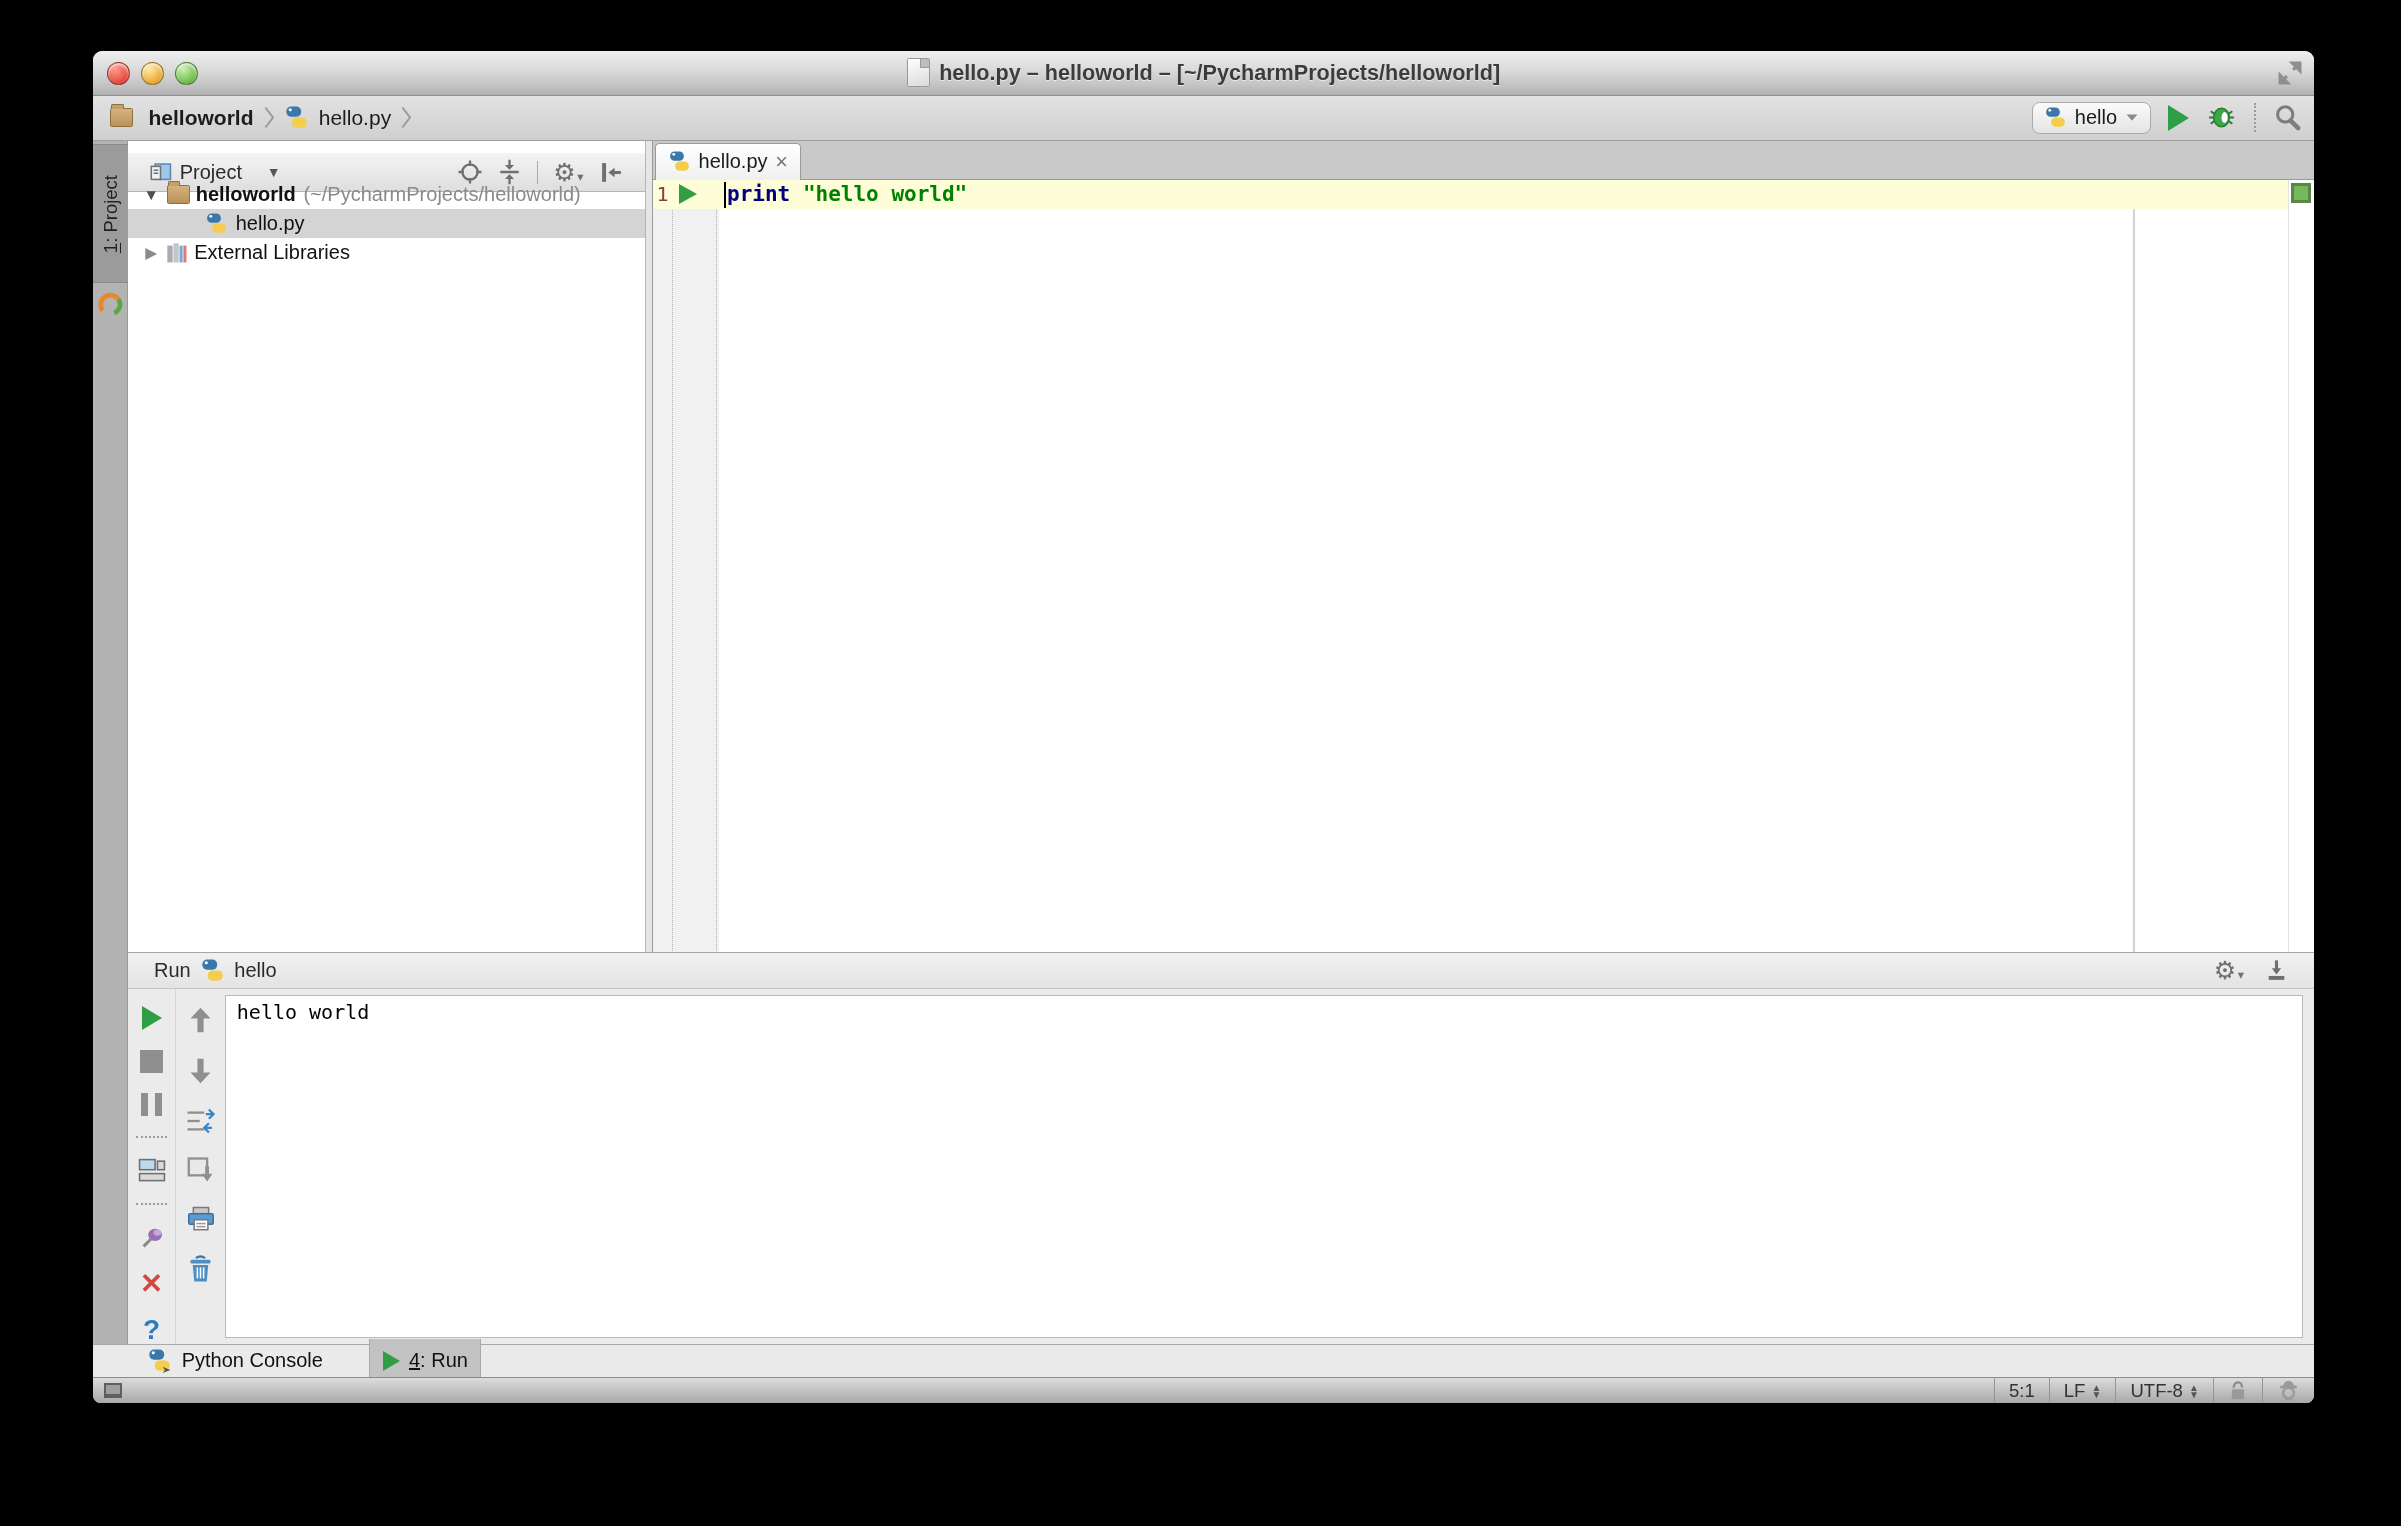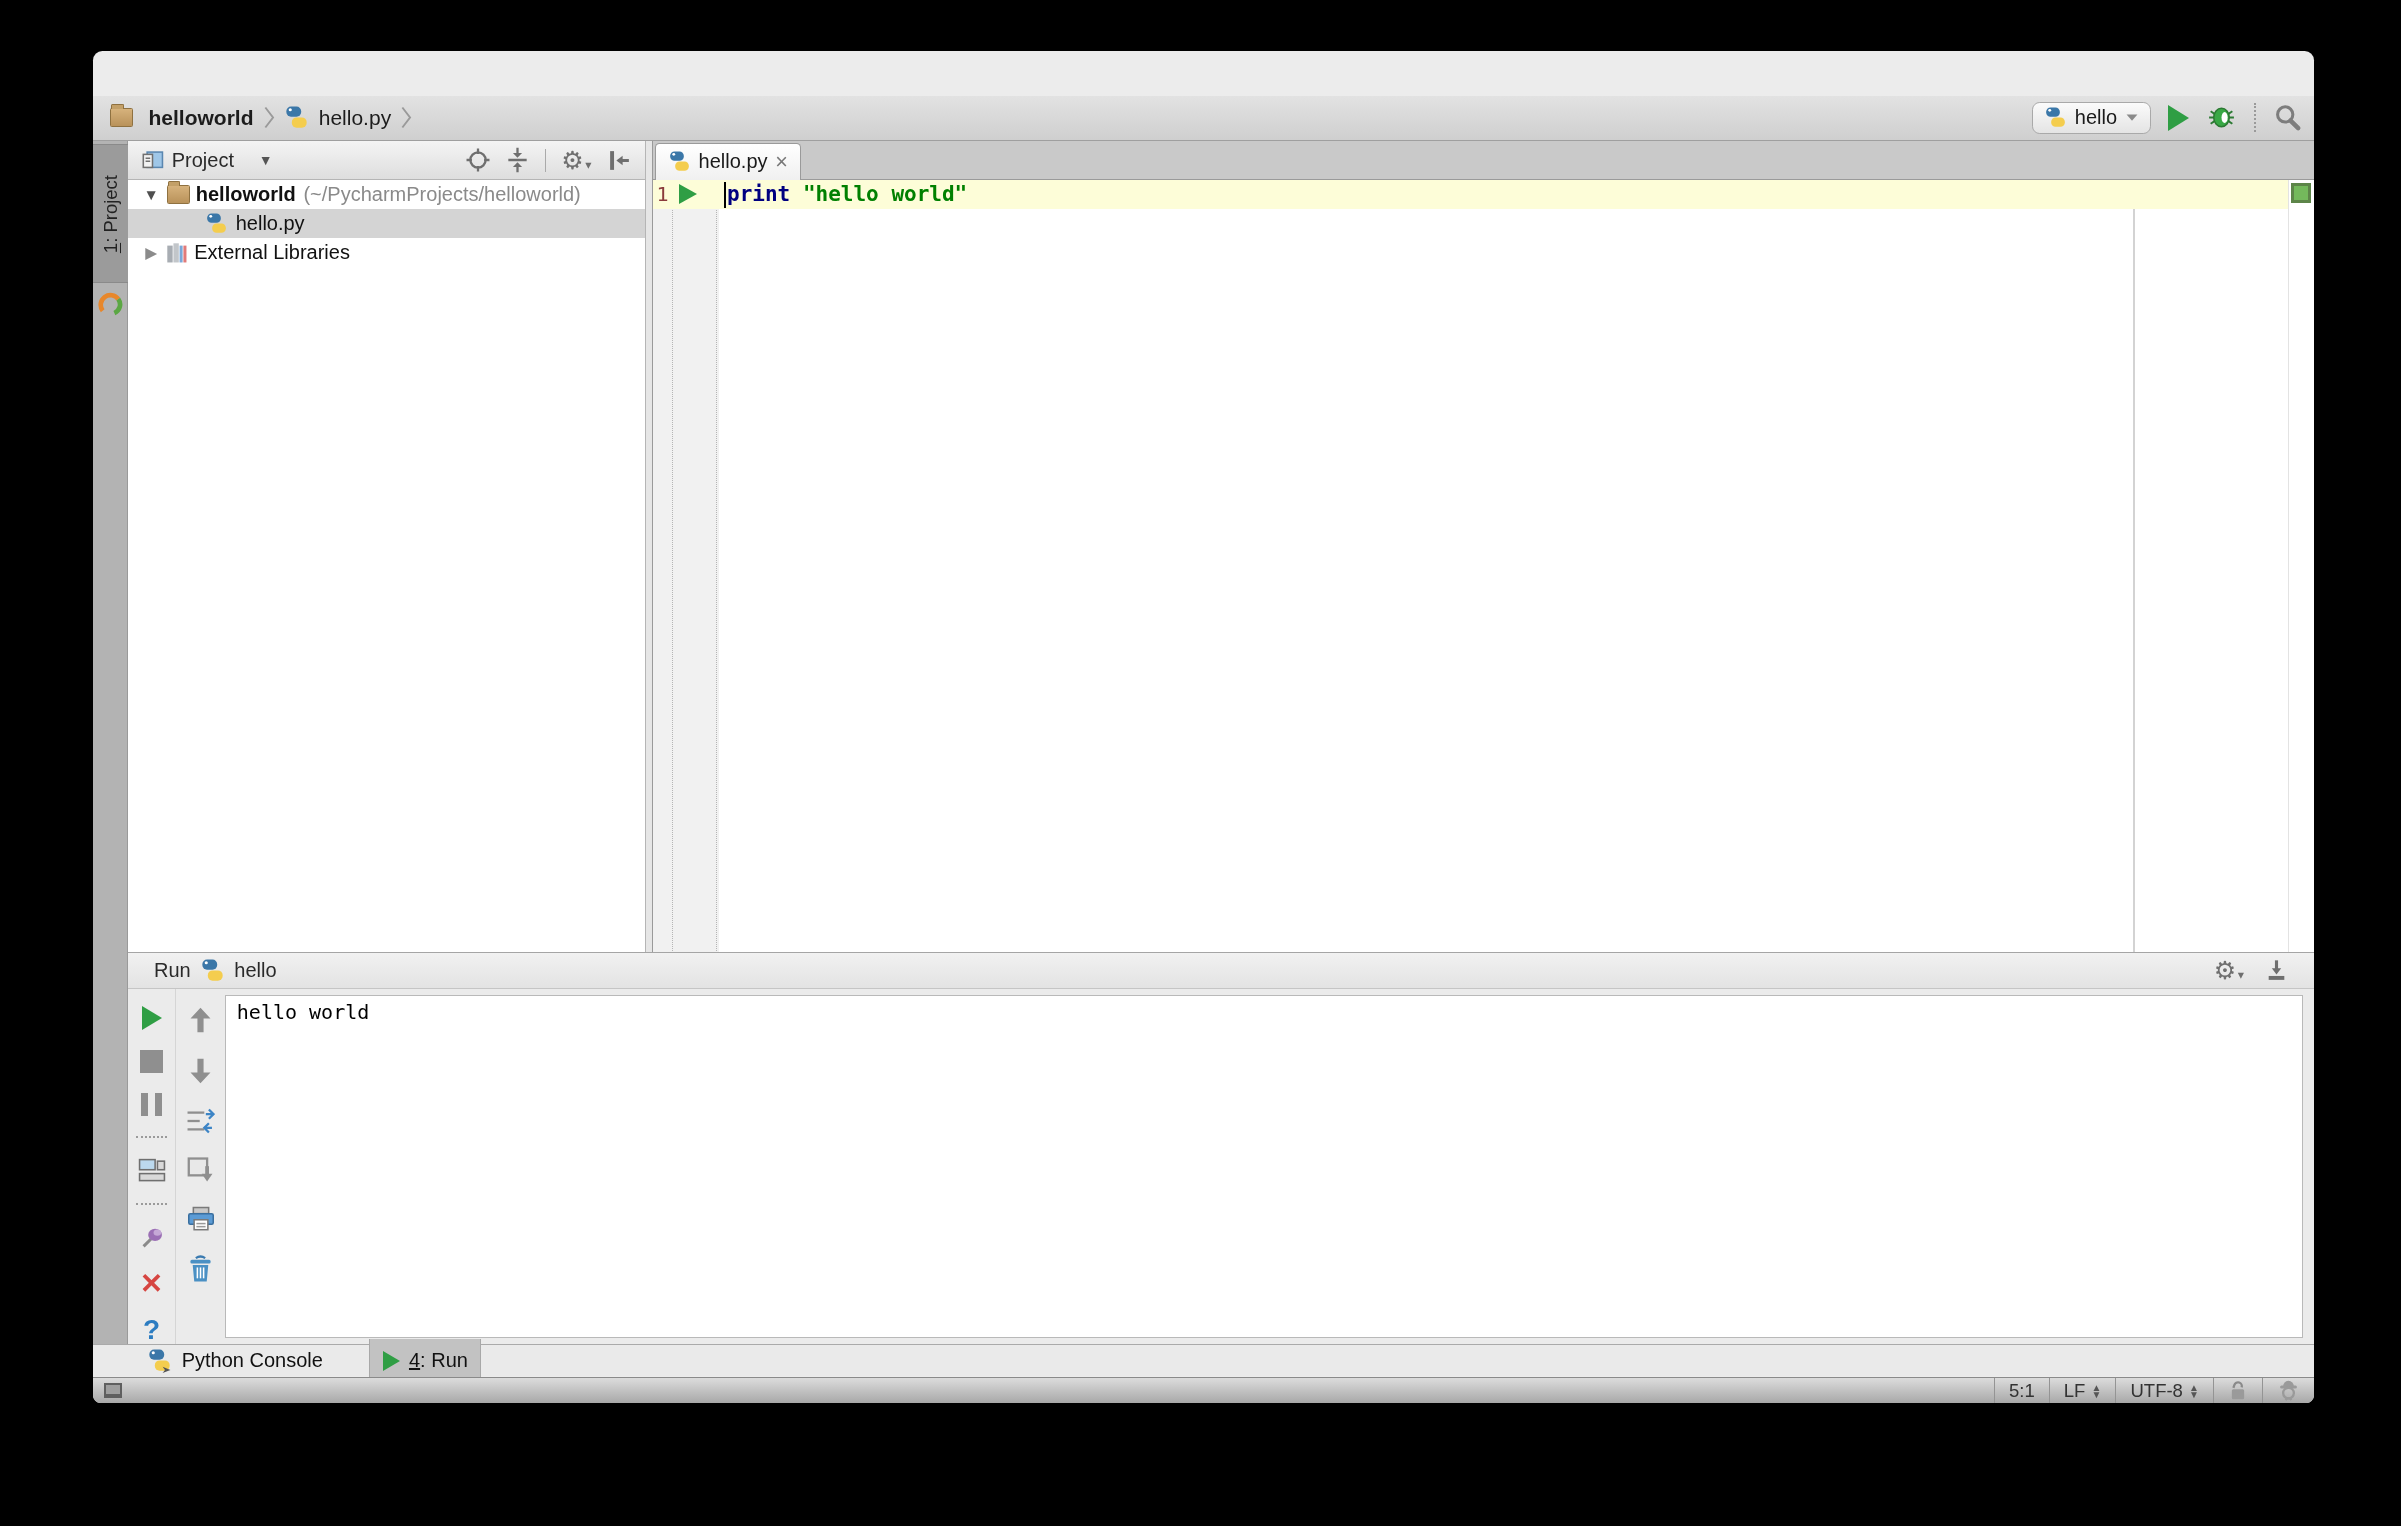--- a/index.html
+++ b/index.html
@@ -44,23 +44,23 @@
   
   .left-strip { left:0; top:90px; width:35px; height:1204px; background:#b3b3b3; border-right:0.8px solid #9a9a9a; }
   .strip-btn { position:absolute; left:0; top:3.1px; width:35px; height:139px; background:#9b9b9b;
     border-top:0.8px solid #8a8a8a; border-bottom:0.8px solid #8a8a8a;
     display:flex; align-items:center; justify-content:center; }
   .strip-btn span { writing-mode:vertical-rl; transform:rotate(180deg); font-size:18.5px; color:#222; }
   .strip-ico { position:absolute; left:4.6px; top:151px; }
 
   
   .proj-panel { left:35px; top:90px; width:518px; height:811px; background:#ffffff; border-right:0.8px solid #b5b5b5; }
-  .proj-header { position:absolute; left:0; top:0; width:100%; height:39px;
+  .proj-header { position:absolute; left:0; top:12px; width:100%; height:39px;
     background:linear-gradient(180deg,#f4f4f4,#dedede); border-bottom:0.8px solid #b5b5b5;
-    display:flex; align-items:center; padding:0 13px; gap:7.7px; }
+    display:flex; align-items:center; padding:0 21px; gap:7.7px; }
   .proj-header .ph-label { font-size:20px; color:#2a2a2a; }
   .ph-caret { font-size:14px; color:#555; margin-left:17px; }
   .ph-right { margin-left:auto; display:flex; align-items:center; gap:15.5px; }
   .ph-sep { height:23px; border-left:0.8px solid #aaa; }
   .gear-glyph { font-size:25px; color:#6f6f6f; line-height:25px; }
   .gear-caret { font-size:12.4px; color:#6f6f6f; margin-left:1.5px; }
 
   .tree { position:absolute; left:0; top:39px; width:100%; }
   .tree-row { position:relative; height:29px; display:flex; align-items:center; font-size:20px; color:#111; }
   .tree-row.selected { background:#d4d4d4; }
@@ -143,20 +143,39 @@
   .sb-seg { display:flex; align-items:center; gap:6.2px; padding:0 14px; height:100%; font-size:18.5px; color:#333;
     border-left:0.8px solid #949494; }
   .updown { display:flex; flex-direction:column; line-height:7px; font-size:10px; color:#555; }
   .tt-ic { width:18.5px; height:15.5px; background:#9e9e9e; border:2.3px solid #5f5f5f; border-bottom:4.6px solid #5f5f5f; }
 </style>
 </head>
 <body>
 
 <div id="window">
 
+  <div class="abs titlebar">
+    <div class="traffic t-red"></div>
+    <div class="traffic t-yellow"></div>
+    <div class="traffic t-green"></div>
+    <div class="title-wrap">
+      <span class="doc-icon"></span>
+      <span class="title-text">hello.py – helloworld – [~/PycharmProjects/helloworld]</span>
+    </div>
+    <span class="expand-ic">
+      <svg width="26" height="26" viewBox="0 0 34 34">
+          <g stroke="#8f8f8f" stroke-width="4" fill="#8f8f8f">
+            <line x1="13" y1="21" x2="6" y2="28"></line>
+            <polygon points="4,30 4,20 14,30"></polygon>
+            <line x1="21" y1="13" x2="28" y2="6"></line>
+            <polygon points="30,4 20,4 30,14"></polygon>
+          </g>
+        </svg>
+    </span>
+  </div>
 
   <div class="abs navbar">
     <div class="nav-left">
       <span class="folder-ic"></span>
       <span class="crumb bold">helloworld</span>
       <svg width="12.4" height="23" viewBox="0 0 16 30">
           <polyline points="3,2 13,15 3,28" fill="none" stroke="#9a9a9a" stroke-width="2.5"></polyline>
         </svg>
       <svg width="25" height="25" viewBox="0 0 32 32">
           <rect x="3" y="2" width="19" height="13" rx="6" fill="#3b77a8"></rect>

